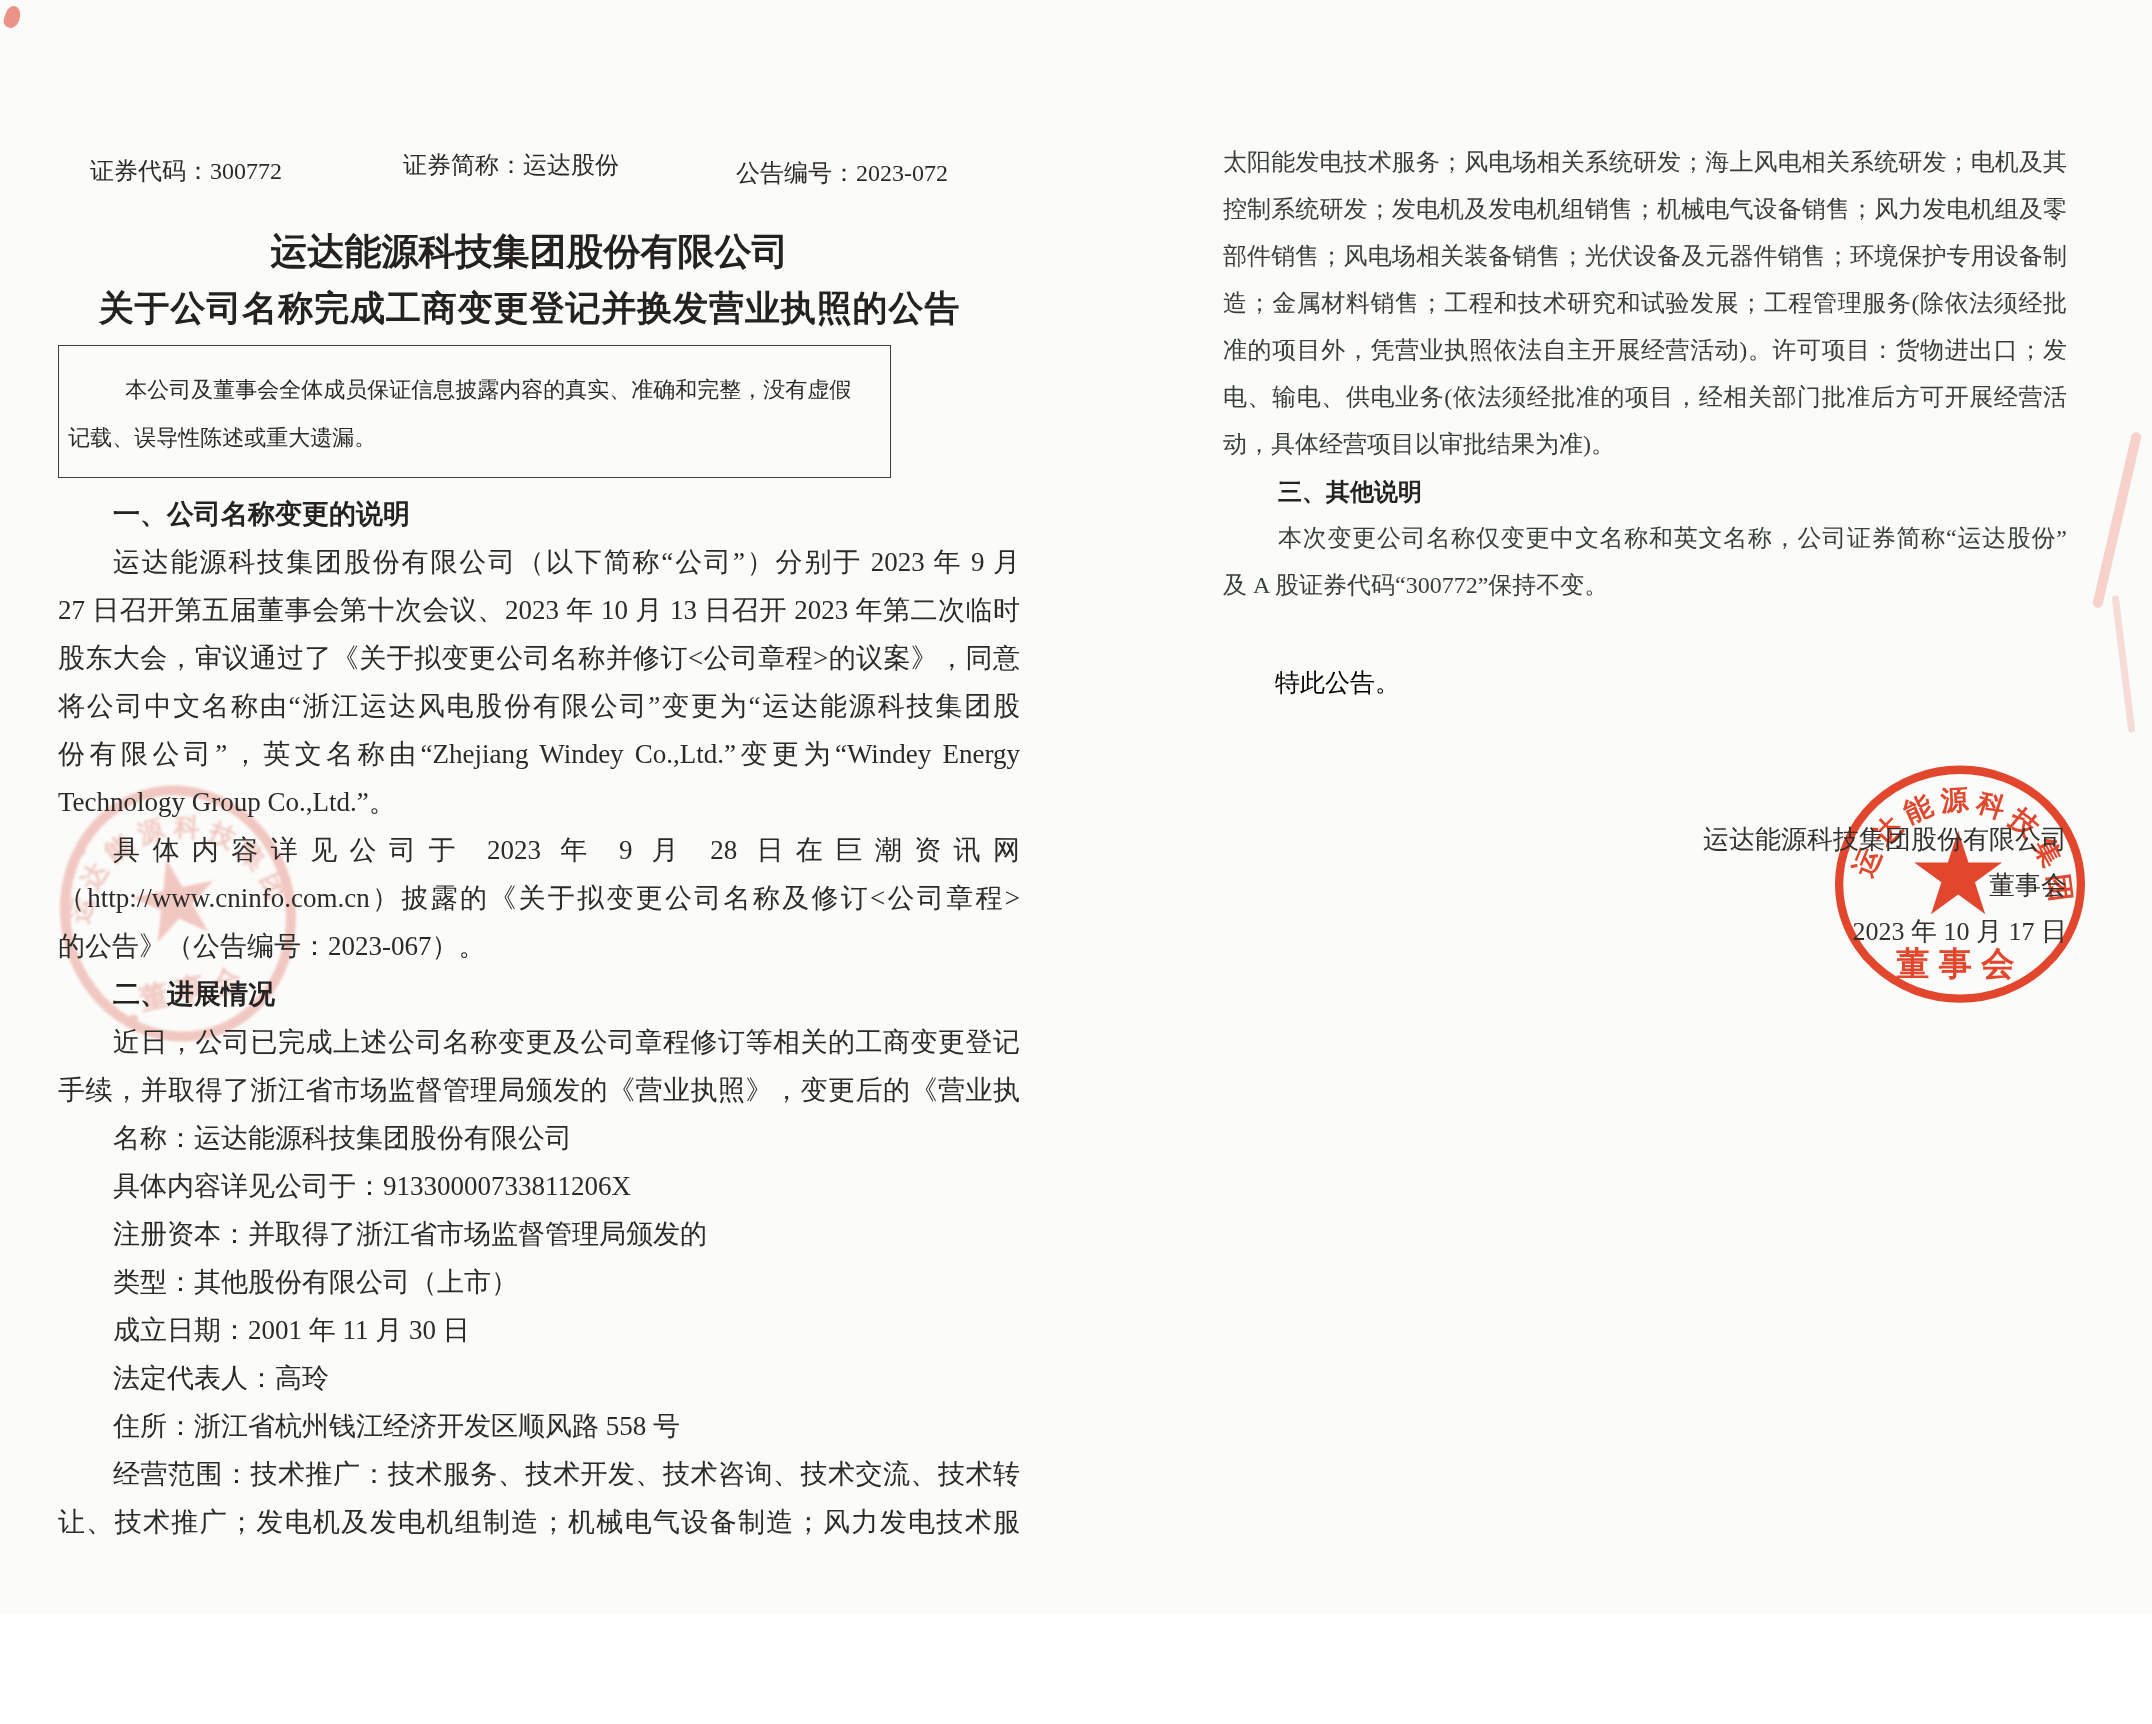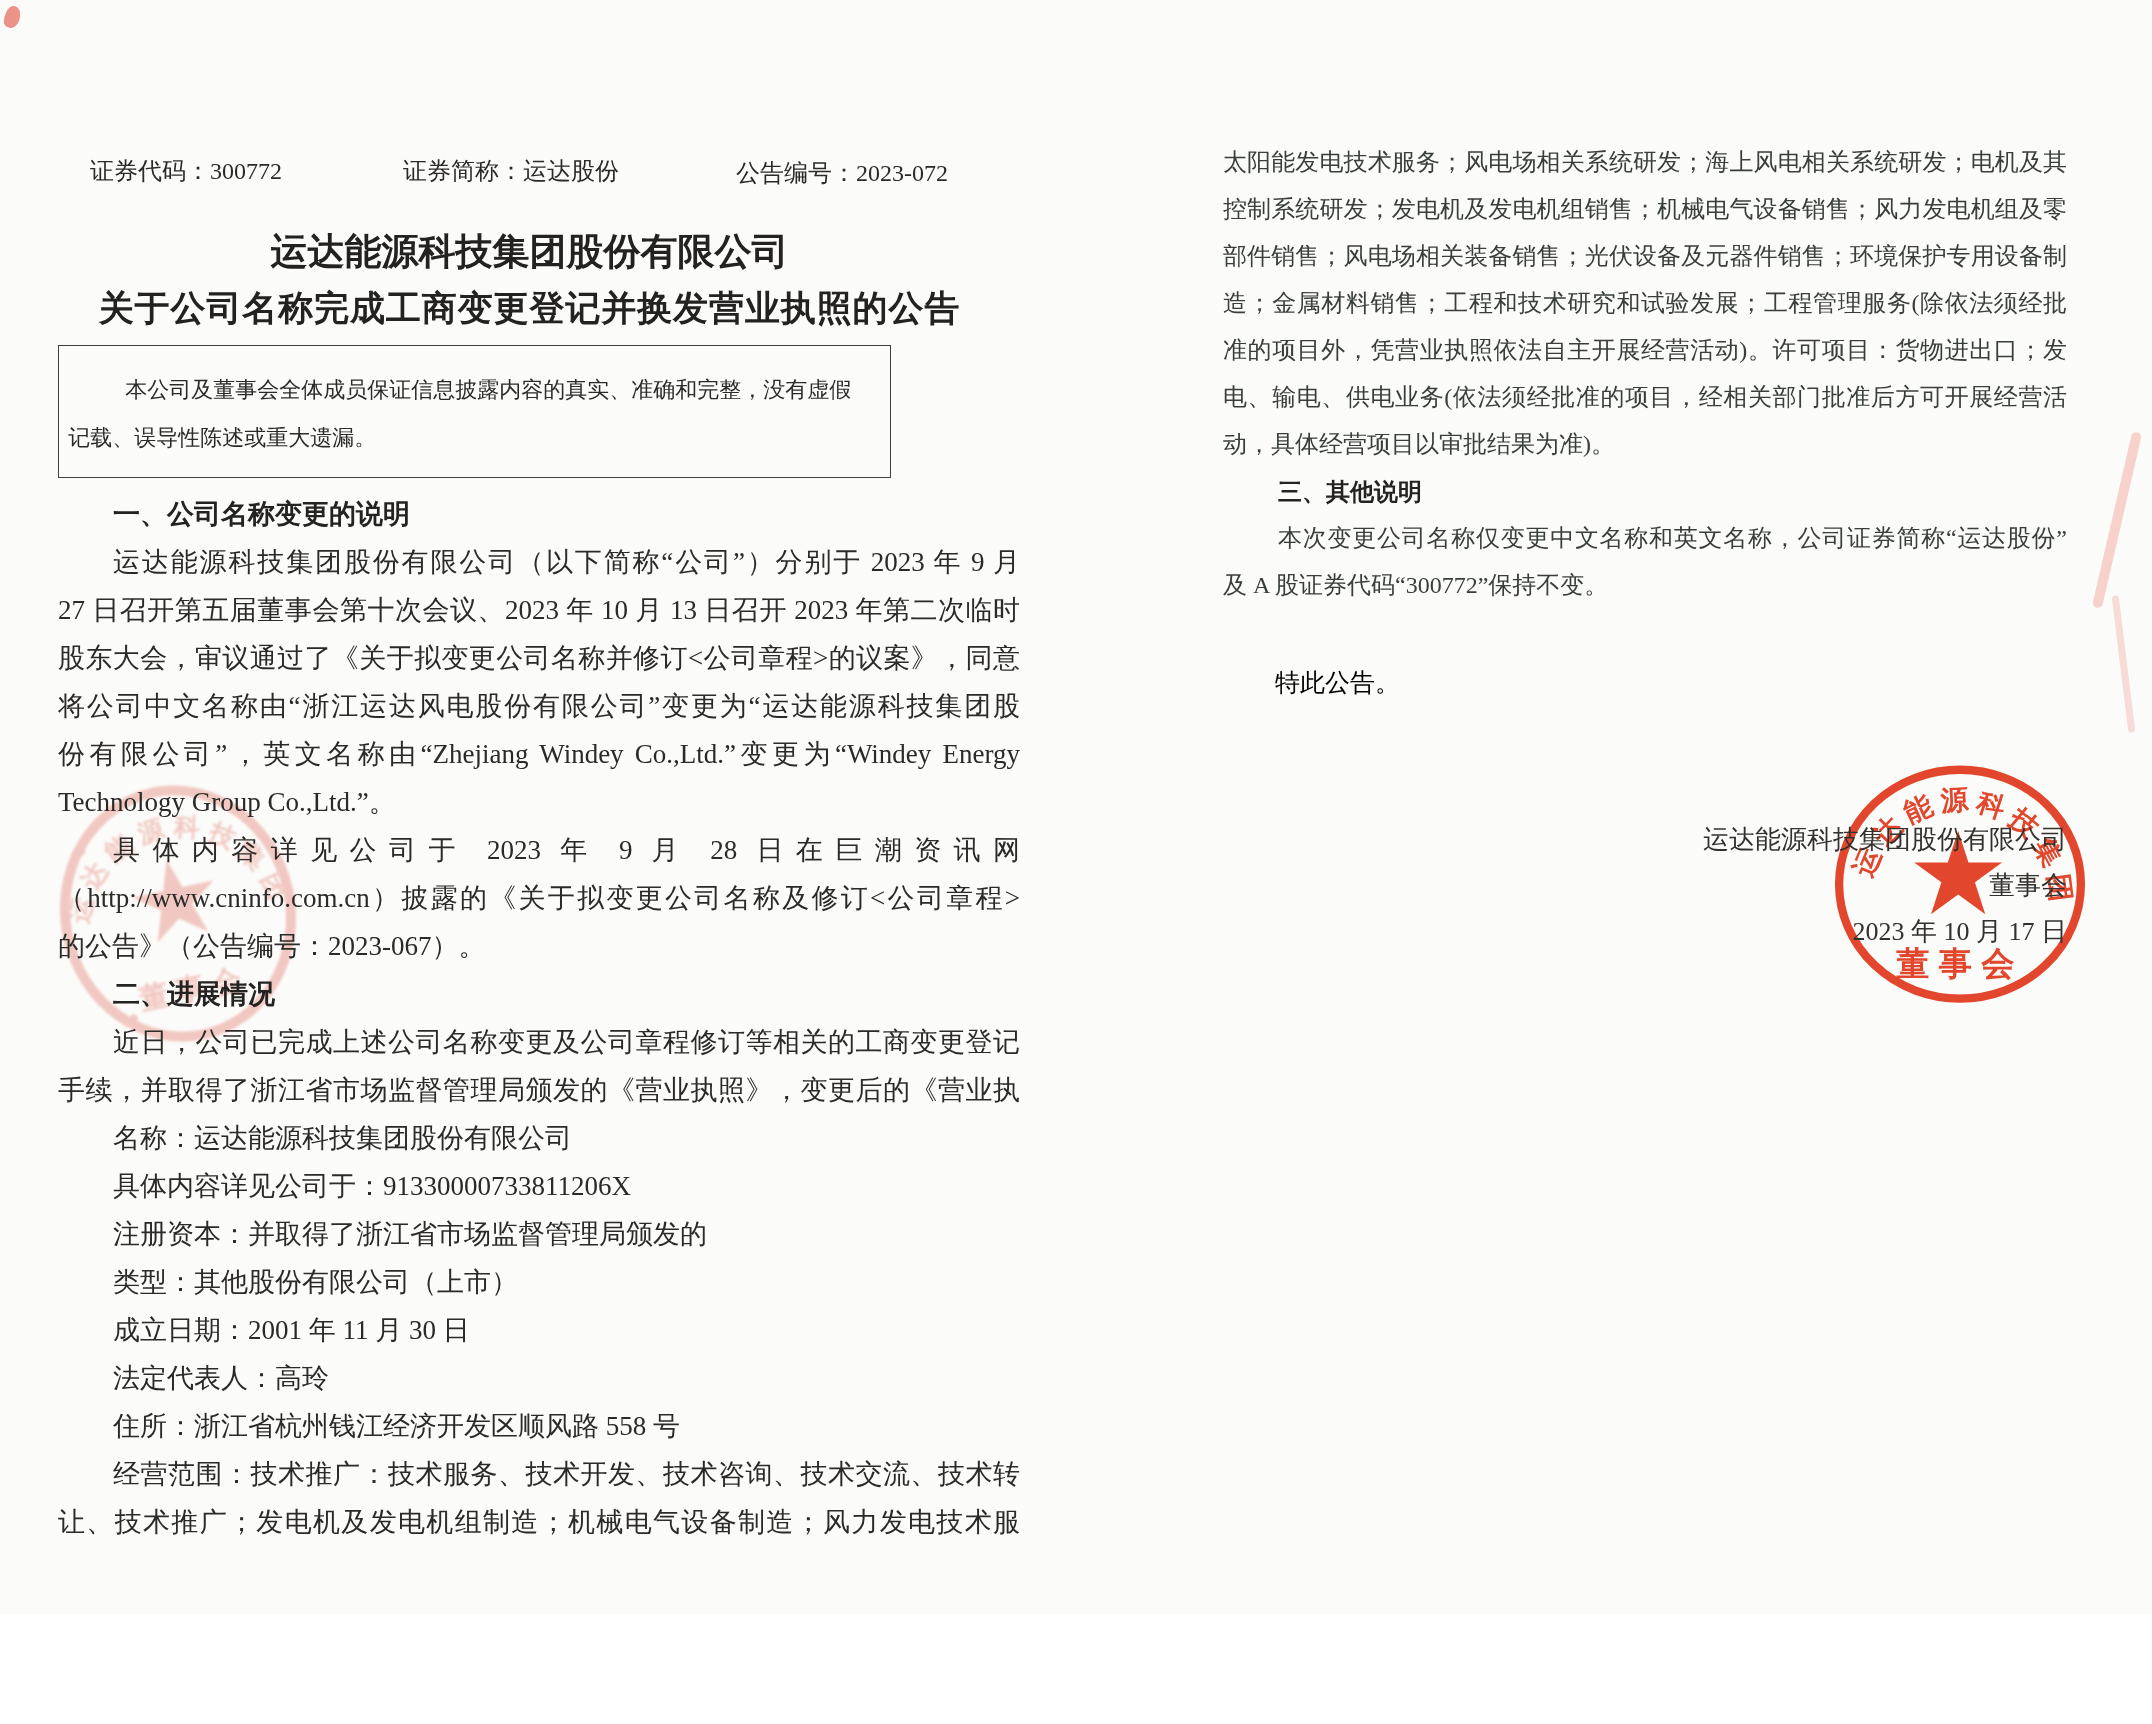--- a/index.html
+++ b/index.html
@@ -54,21 +54,21 @@
            transform: rotate(20deg); z-index: 1; }
 </style>
 </head>
 <body>
 
 <div class="canvas">
 
   <div class="abs speck"></div>
 
   <div class="abs hdr" style="left:90px; top:155px;">证券代码：300772</div>
-  <div class="abs hdr" style="left:403px; top:155px;text-align:right;">证券简称：运达股份</div>
+  <div class="abs hdr" style="left:403px; top:149px;text-align:right;">证券简称：运达股份</div>
   <div class="abs hdr" style="left:736px; top:157px;">公告编号：2023-072</div>
 
   <div class="abs title title1">运达能源科技集团股份有限公司</div>
   <div class="abs title title2">关于公司名称完成工商变更登记并换发营业执照的公告</div>
 
   <div class="abs dbox">
     <div class="dline first">本公司及董事会全体成员保证信息披露内容的真实、准确和完整，没有虚假</div>
     <div class="dline">记载、误导性陈述或重大遗漏。</div>
   </div>
 

